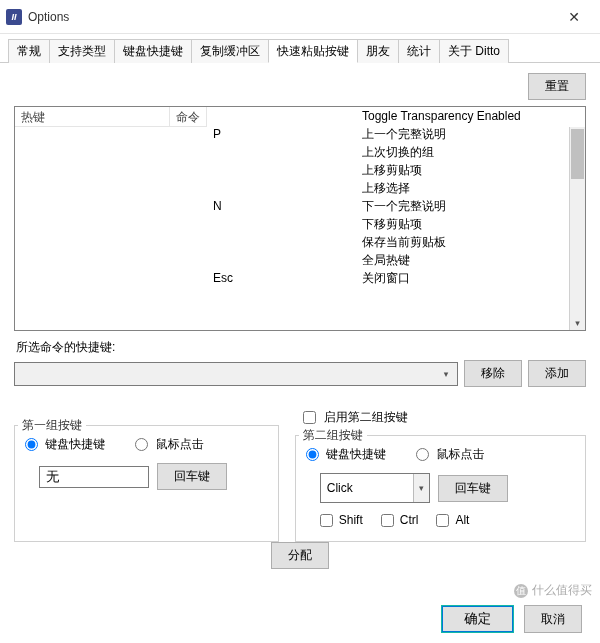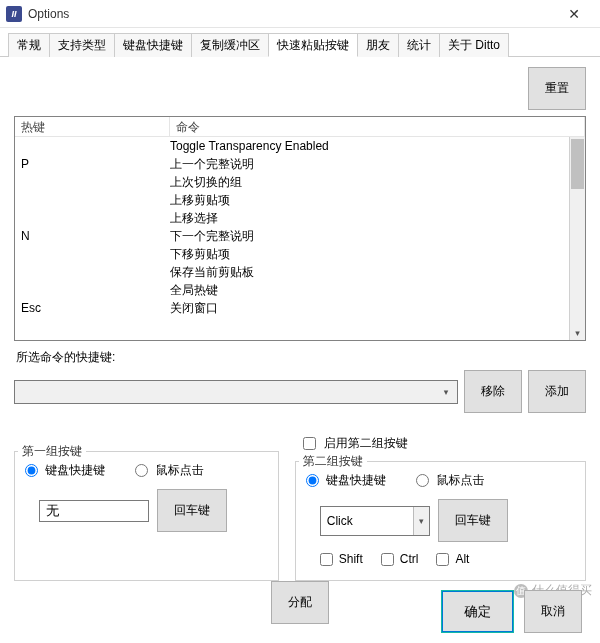--- a/index.html
+++ b/index.html
@@ -8,21 +8,21 @@
     font-family: "Microsoft YaHei", "Segoe UI", sans-serif;
     font-size: 12px;
     background: #fff;
     color: #000;
     width: 600px;
     height: 643px;
     overflow: hidden;
     position: relative;
   }
   .titlebar {
-    height: 28px;
+    height: 34px;
     display: flex;
     align-items: center;
     padding: 0 6px;
     border-bottom: 1px solid #e5e5e5;
   }
   .titlebar .appicon {
     width: 16px; height: 16px;
     background: #3b4a8f;
     border-radius: 2px;
     display: flex; align-items:center; justify-content:center;
@@ -57,30 +57,30 @@
     border-bottom:1px solid #fff;
     z-index:2;
   }
   .content {
     padding: 10px 14px 10px 14px;
   }
   .resetrow { display:flex; justify-content:flex-end; margin-bottom:6px;}
   .btn {
     background:#e1e1e1;
     border:1px solid #adadad;
-    padding:12px 16px;
+    padding:4px 16px;
     font-size:12px;
     font-family:inherit;
   }
   .listframe {
     border:1px solid #828282;
     height:225px;
     position:relative;
     display:flex;
-    flex-direction:column;
+    flex-direction:row;
   }
   .listheader {
     display:flex;
     background:#fff;
     border-bottom:1px solid #e5e5e5;
     height:20px;
     flex:0 0 auto;
   }
   .lh-col {
     padding:2px 6px;

